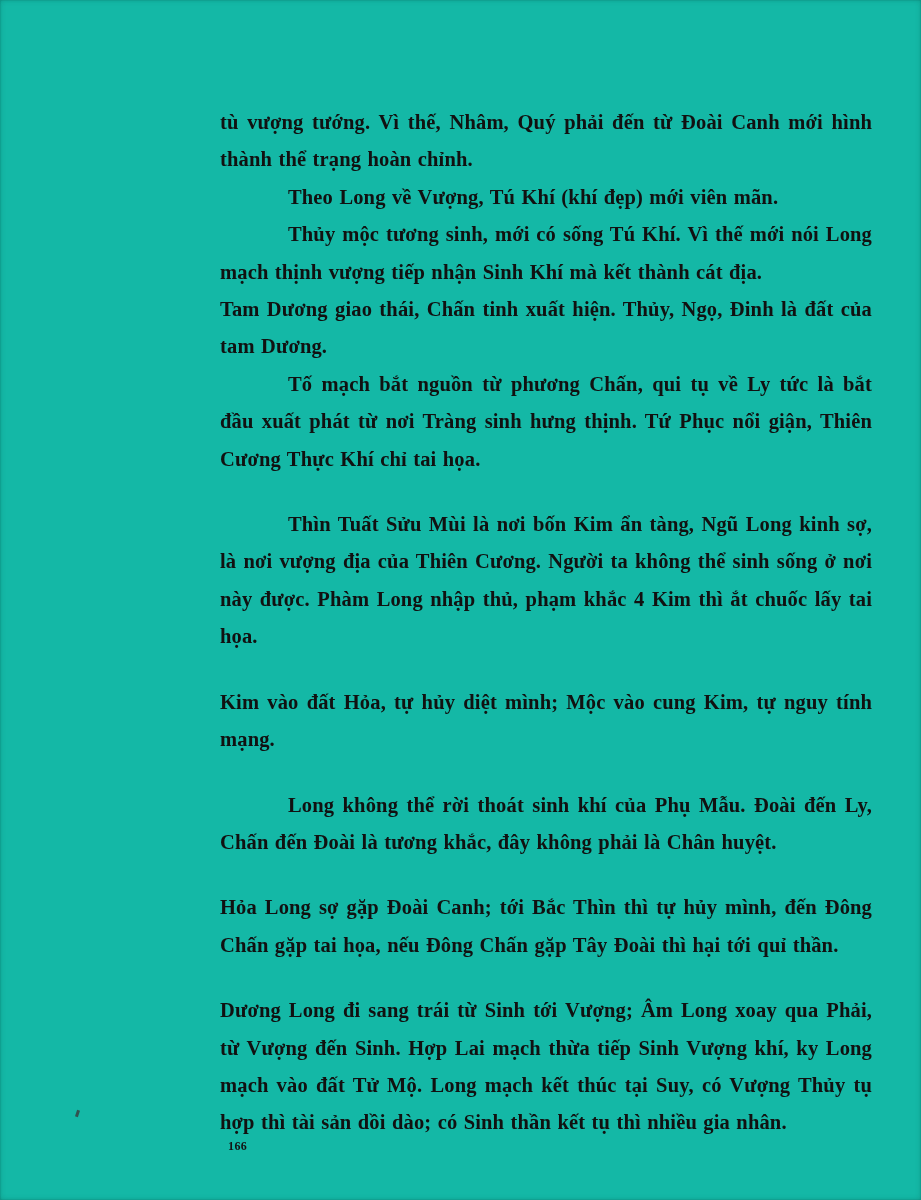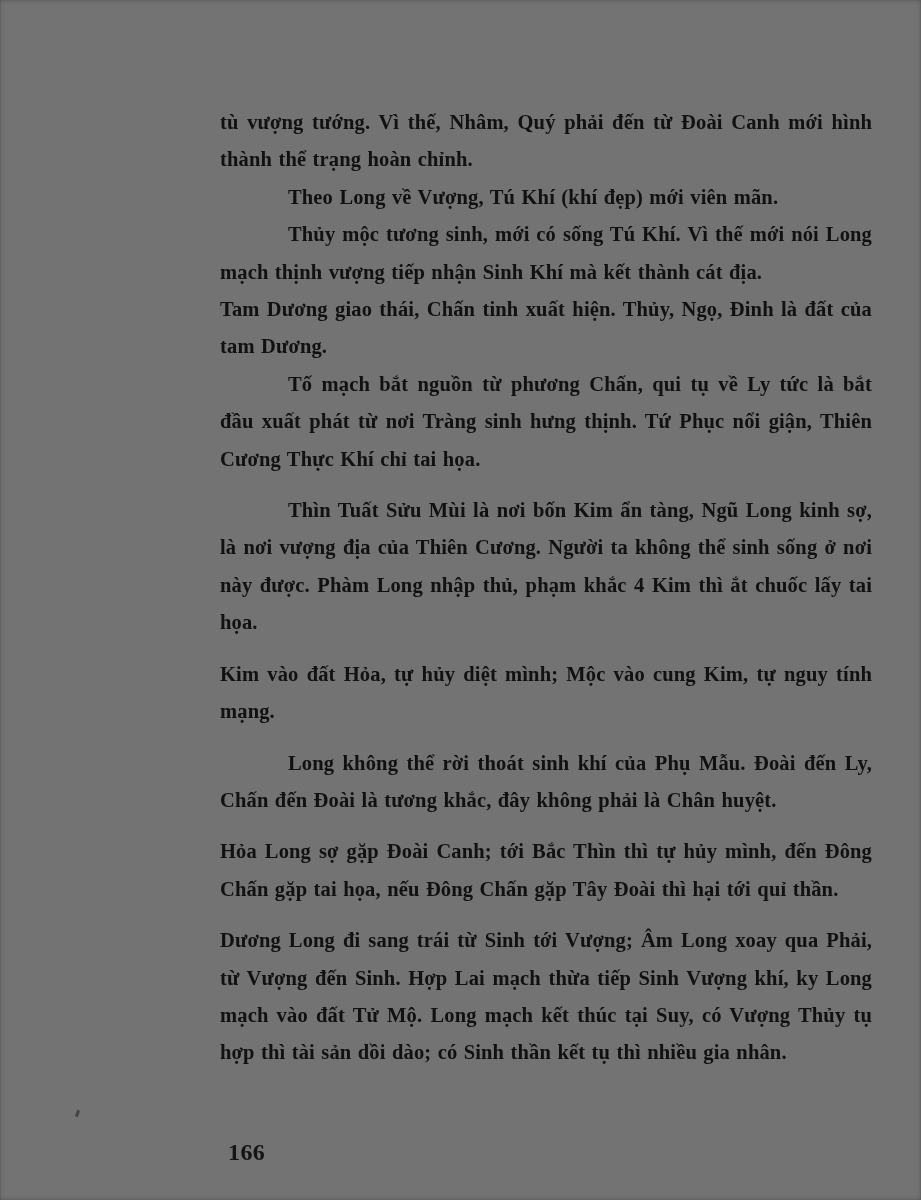--- a/index.html
+++ b/index.html
@@ -6,21 +6,21 @@
     margin: 0;
     padding: 0;
     background: #ffffff;
   }
 
   .page {
     position: relative;
     width: 921px;
     height: 1200px;
     margin: 0;
-    background: #737373;
+    background: #14b8a6;
     overflow: hidden;
     font-family: "Liberation Serif", "DejaVu Serif", serif;
   }
 
   
   .scan-edge {
     position: absolute;
     inset: 0;
     pointer-events: none;
     box-shadow:
@@ -50,28 +50,28 @@
     letter-spacing: 0.15px;
     word-spacing: 1.1px;
     -webkit-font-smoothing: none;
   }
 
   p.para.indent {
     text-indent: 68px;
   }
 
   p.para.gap {
-    margin-top: 14px;
+    margin-top: 28px;
   }
 
   .page-number {
     position: absolute;
     left: 228px;
     top: 1139px;
-    font-size: 24px;
+    font-size: 12px;
     font-weight: 700;
     color: #141414;
     font-family: "Liberation Serif", "DejaVu Serif", serif;
     letter-spacing: 0.4px;
   }
 
   
   .speck {
     position: absolute;
     left: 76px;

